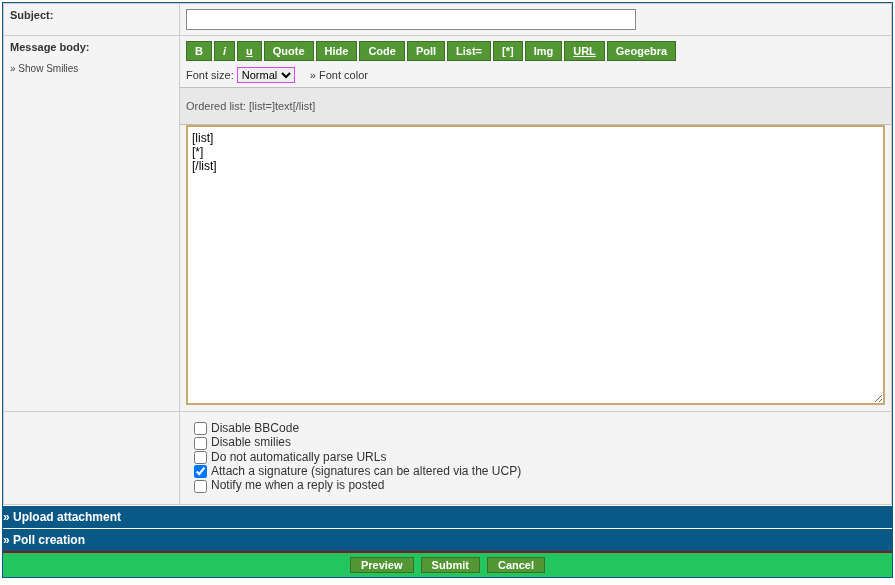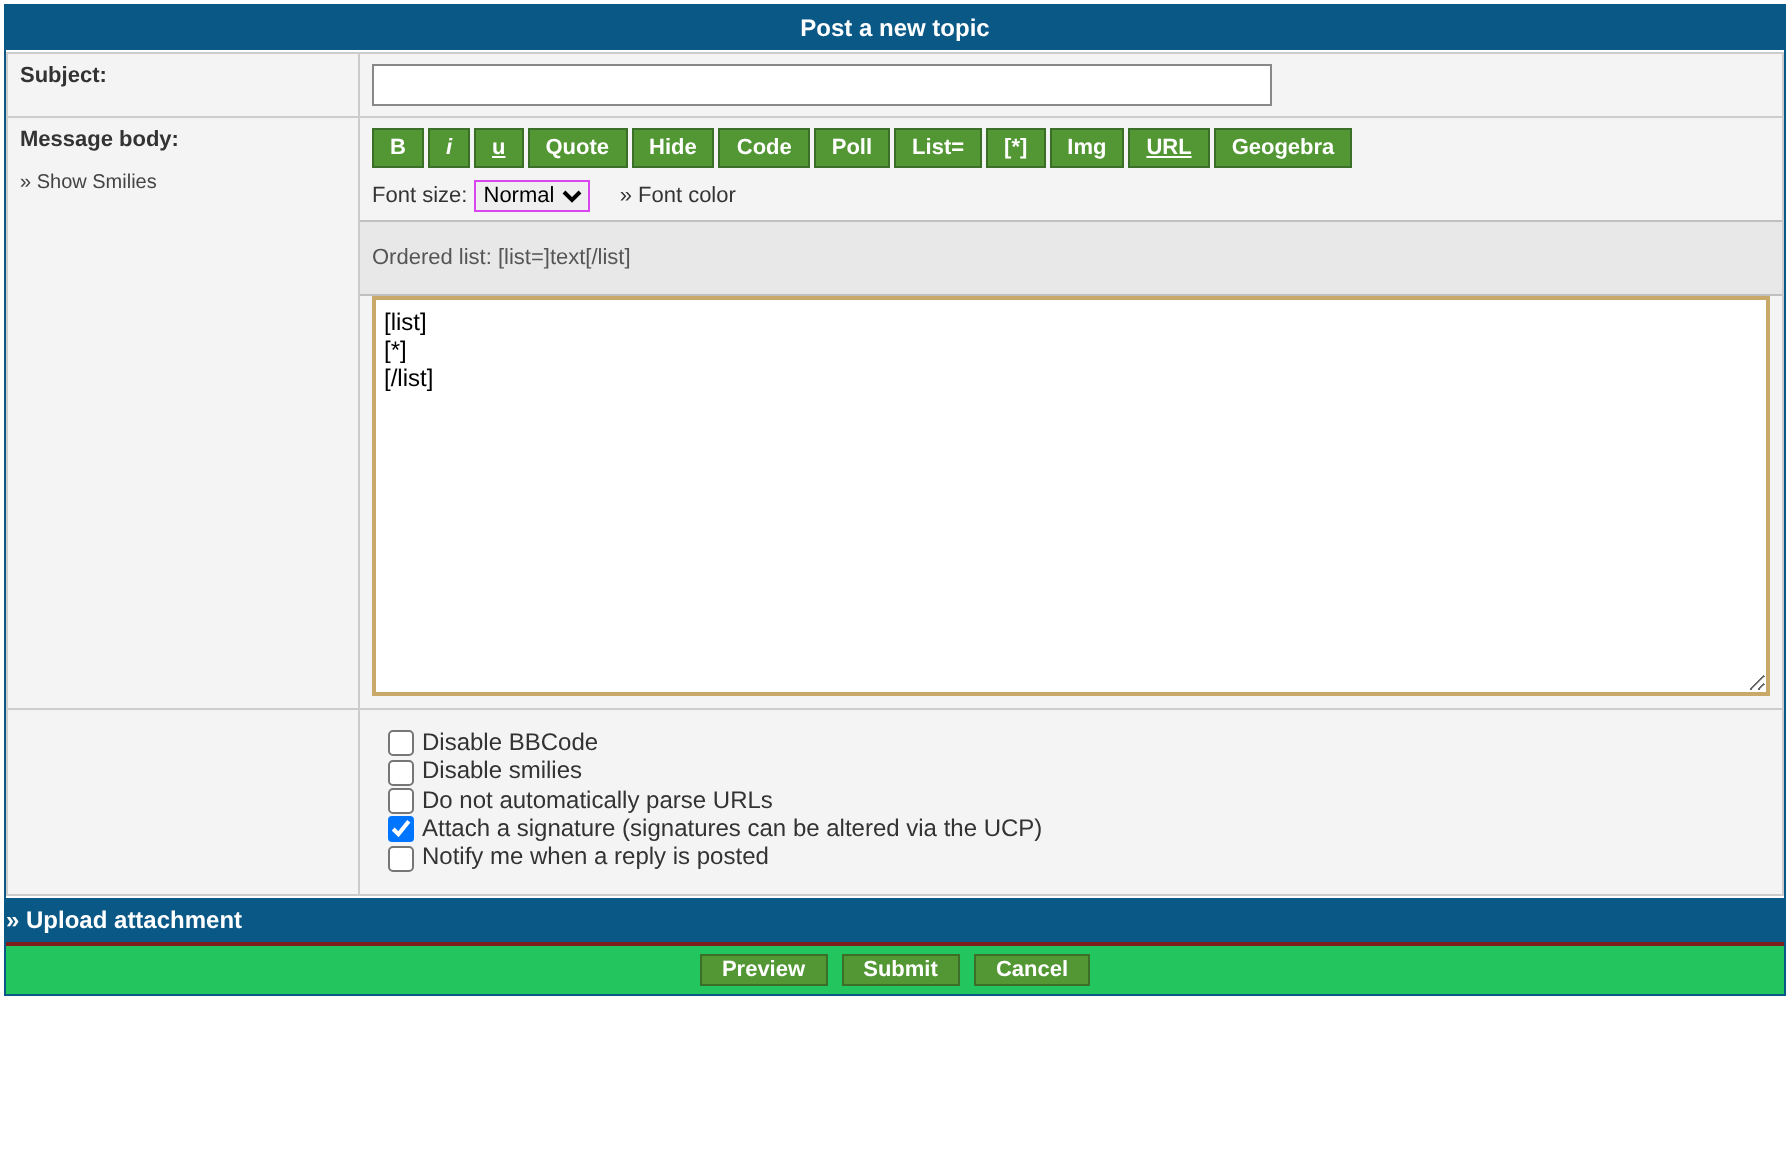--- a/index.html
+++ b/index.html
@@ -14,34 +14,33 @@
 input.subj{width:450px;padding:2px;border:1px solid #888}
 .bbrow{display:flex;flex-wrap:wrap;gap:2px;margin-bottom:6px}
 .bb{background:#529734;color:#fff;border:1px solid #3b6e26;font-family:inherit;font-size:11px;font-weight:bold;padding:1px 8px;cursor:pointer;line-height:16px}
 .bb i{font-style:italic;font-weight:bold}
 .bb .u{text-decoration:underline}
 .frow{font-size:11px;margin-bottom:4px}
 .frow select{font-size:11px;border:1px solid #d946ef}
 .frow .fc{margin-left:12px;cursor:pointer}
 .frow .fc:before{content:"\00bb  "}
 .tiprow{background:#e8e8e8;border-top:1px solid #c0c0c0;border-bottom:1px solid #c0c0c0;padding:12px 6px;font-size:11px;color:#555;margin:0 -2px}
-textarea.msg{display:block;width:100%;height:200px;margin-top:0;border:2px solid #c9a96a;font-family:Verdana,Arial;font-size:12px;padding:4px;resize:both}
+textarea.msg{display:block;width:100%;height:280px;margin-top:0;border:2px solid #c9a96a;font-family:Verdana,Arial;font-size:12px;padding:4px;resize:both}
 .opts{padding:4px 8px 6px}
 .opts label{display:block;font-size:12px;color:#333;padding:0}
 .opts input{vertical-align:middle;margin-right:4px}
 .bar{background:#0a5885;color:#fff;font-weight:bold;padding:4px 0;font-size:12px;border-top:1px solid #fff;cursor:pointer}
 .bar:before{content:"\00bb  "}
 .submitrow{background:#22c55e;text-align:center;padding:4px;border-top:2px solid #7f1d1d}
 .sbn{background:#529734;color:#fff;border:1px solid #3b6e26;font-weight:bold;font-size:11px;padding:1px 10px;margin:0 2px;cursor:pointer}
 </style>
 </head>
 <body>
 
 <div class="wrap">
-  <div class="hdr">Post a new topic</div>
 
   <table class="tbl">
     <tbody>
         <tr>
       <td class="lcol">Subject:</td>
       <td>
         <input type="text" class="subj" value="" style="">
       </td>
     </tr>
     <tr>
@@ -88,18 +87,19 @@
               <label><input type="checkbox" style="">Do not automatically parse URLs</label>
               <label><input type="checkbox" checked="" style="">Attach a signature (signatures can be altered via the UCP)</label>
               <label><input type="checkbox" style="">Notify me when a reply is posted</label>
             </div>
       </td>
     </tr>
   </tbody>
     </table>
 
   <div class="bar">Upload attachment</div>
+  <div class="bar">Poll creation</div>
   <div class="submitrow">
     <button class="sbn">Preview</button>
     <button class="sbn">Submit</button>
     <button class="sbn">Cancel</button>
   </div>
 </div>
 
 </body></html>

